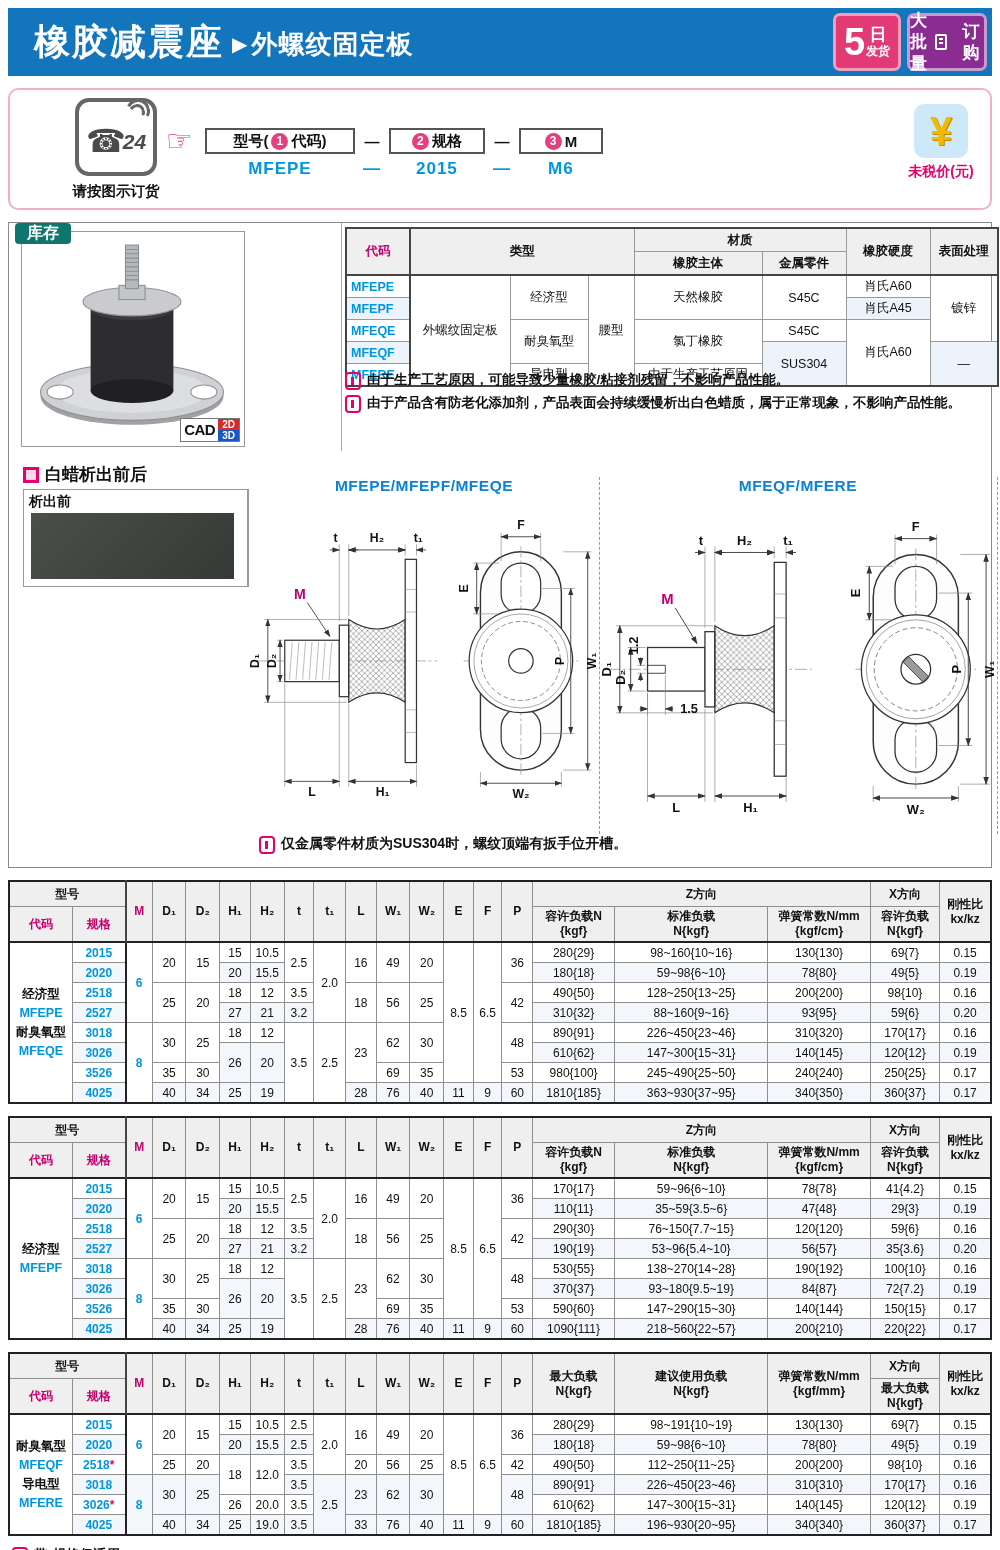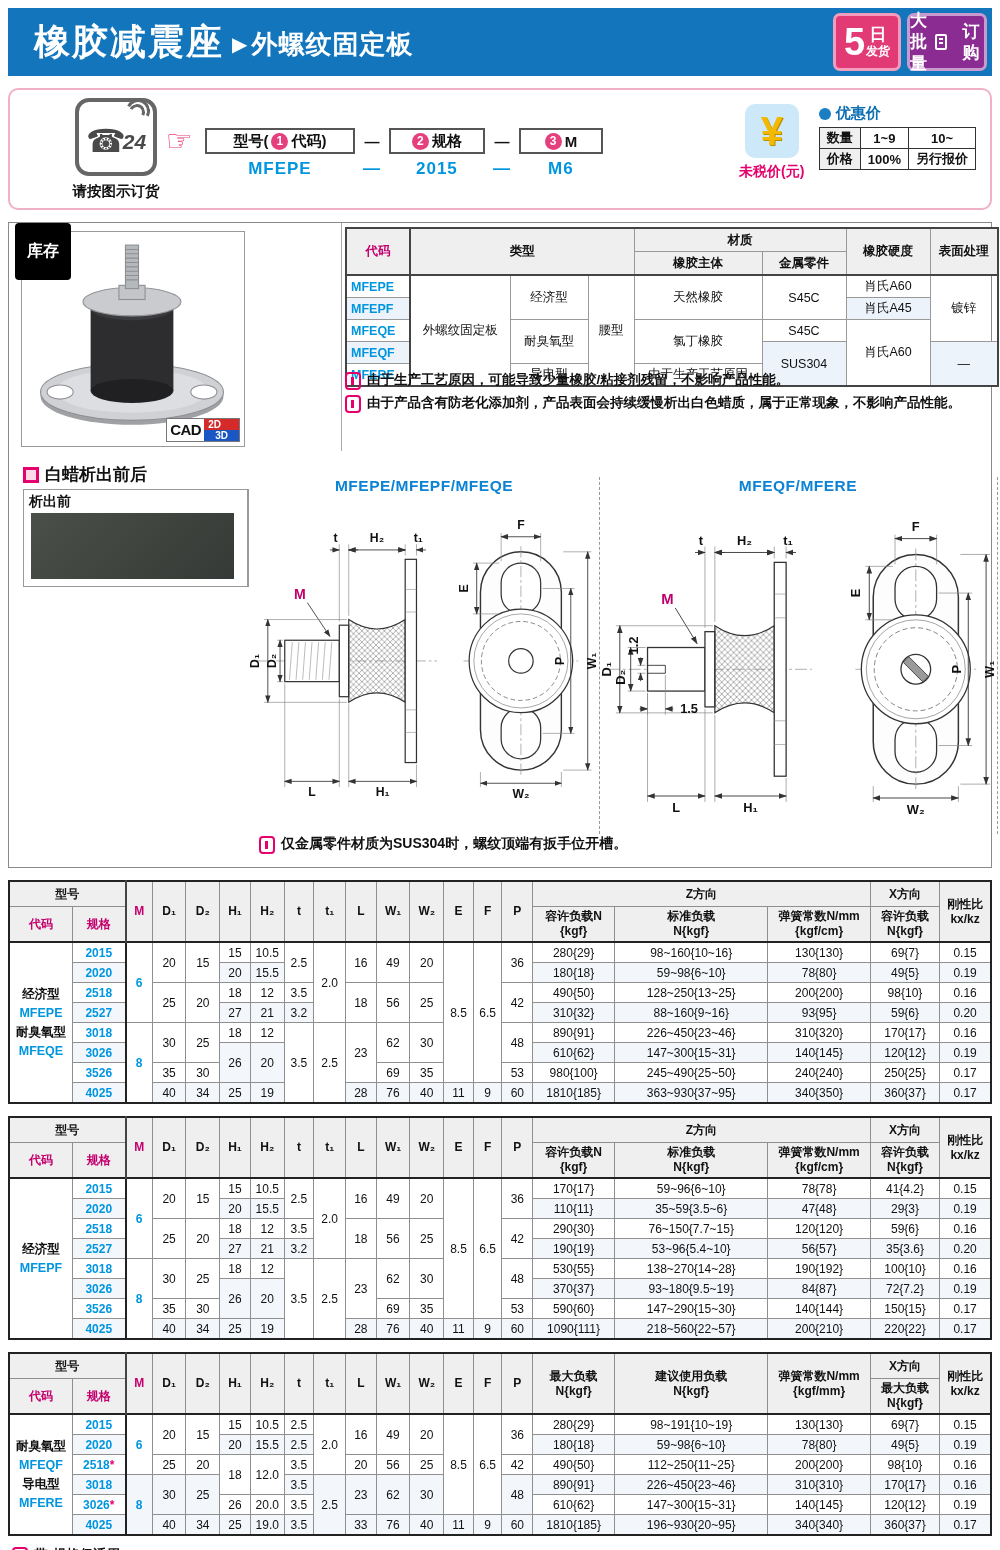--- a/index.html
+++ b/index.html
@@ -46,26 +46,26 @@
   .yen-cap{color:#e5006e;font-weight:bold;font-size:14px;margin-top:5px;white-space:nowrap}
   .deal{color:#0c6fb3;font-weight:bold;font-size:15px;display:flex;align-items:center;gap:5px}
   .deal-dot{width:12px;height:12px;border-radius:50%;background:#1a7ec2}
   .ptable{border-collapse:collapse;margin-top:4px;font-size:13px;font-weight:bold}
   .ptable td{border:1.5px solid #333;padding:1px 7px;text-align:center;white-space:nowrap}
   .ptable td.ph{background:#efefef}
   
   .main{margin:12px 8px 0;border:1px solid #8a8a8a;position:relative;height:644px;background:#fff}
   .vdiv{position:absolute;left:332px;top:0;height:228px;border-left:1px solid #aaa}
   .photo-box{position:absolute;left:12px;top:8px;width:222px;height:214px;border:1px solid #999}
-  .stock{position:absolute;left:-7px;top:-9px;background:#000000;color:#fff;font-weight:bold;font-size:16px;padding:18px 12px;border-radius:4px;z-index:2}
+  .stock{position:absolute;left:-7px;top:-9px;background:#0f766e;color:#fff;font-weight:bold;font-size:16px;padding:0 12px;border-radius:4px;z-index:2}
   .cad{position:absolute;right:4px;bottom:4px;display:flex;align-items:stretch;border:1px solid #777;background:#fff}
   .cad-label{font-weight:bold;font-size:15px;padding:2px 3px;letter-spacing:-.5px}
   .cad-col{display:flex;flex-direction:column;justify-content:stretch}
   .cad2{background:#d42a2a;color:#fff;font-size:10px;font-weight:bold;padding:0 4px;flex:1;display:flex;align-items:center}
-  .cad3{background:#1a57c4;color:#fff;font-size:10px;font-weight:bold;padding:0 11px;flex:1;display:flex;align-items:center}
+  .cad3{background:#1a57c4;color:#fff;font-size:10px;font-weight:bold;padding:0 4px;flex:1;display:flex;align-items:center}
   
   .spec-wrap{position:absolute;left:336px;top:4px;width:652px}
   .stab{border-collapse:collapse;width:652px;table-layout:fixed;font-size:12.5px;border:2px solid #444}
   .stab th{border:1px solid #999;background:#efefef;font-weight:bold;padding:1px;height:20px}
   .stab thead{border-bottom:2px solid #444}
   .stab td{border:1px solid #999;text-align:center;padding:1px 2px;height:19px}
   .stab tbody tr:nth-child(even) td{background:#edf3fa}
   .h-pink{color:#c4006e}
   .stab td.code{color:#0096df;font-weight:bold;text-align:left;padding-left:4px}
   .bR{border-right:2px solid #444 !important}
@@ -179,40 +179,20 @@
       <span class="odash">—</span>
       <span class="w2">2015</span>
       <span class="odash">—</span>
       <span class="w3">M6</span>
     </div>
   </div>
   <div class="price">
     <div class="yen-wrap">
       <div class="yen">¥</div>
       <div class="yen-cap">未税价(元)</div>
-    </div>
-    <div>
-      <div class="deal">
-        <span class="deal-dot"></span>
-        <span>优惠价</span>
-      </div>
-      <table class="ptable">
-        <tbody>
-            <tr>
-          <td class="ph">数量</td>
-          <td>1~9</td>
-          <td>10~</td>
-        </tr>
-        <tr>
-          <td class="ph">价格</td>
-          <td>100%</td>
-          <td>另行报价</td>
-        </tr>
-      </tbody>
-        </table>
     </div>
   </div>
 </section>
 
 <section class="main">
   <div class="vdiv"></div>
 
   <div class="photo-box">
     <div class="stock">库存</div>
     <svg width="220" height="196" viewBox="0 0 200 180">

